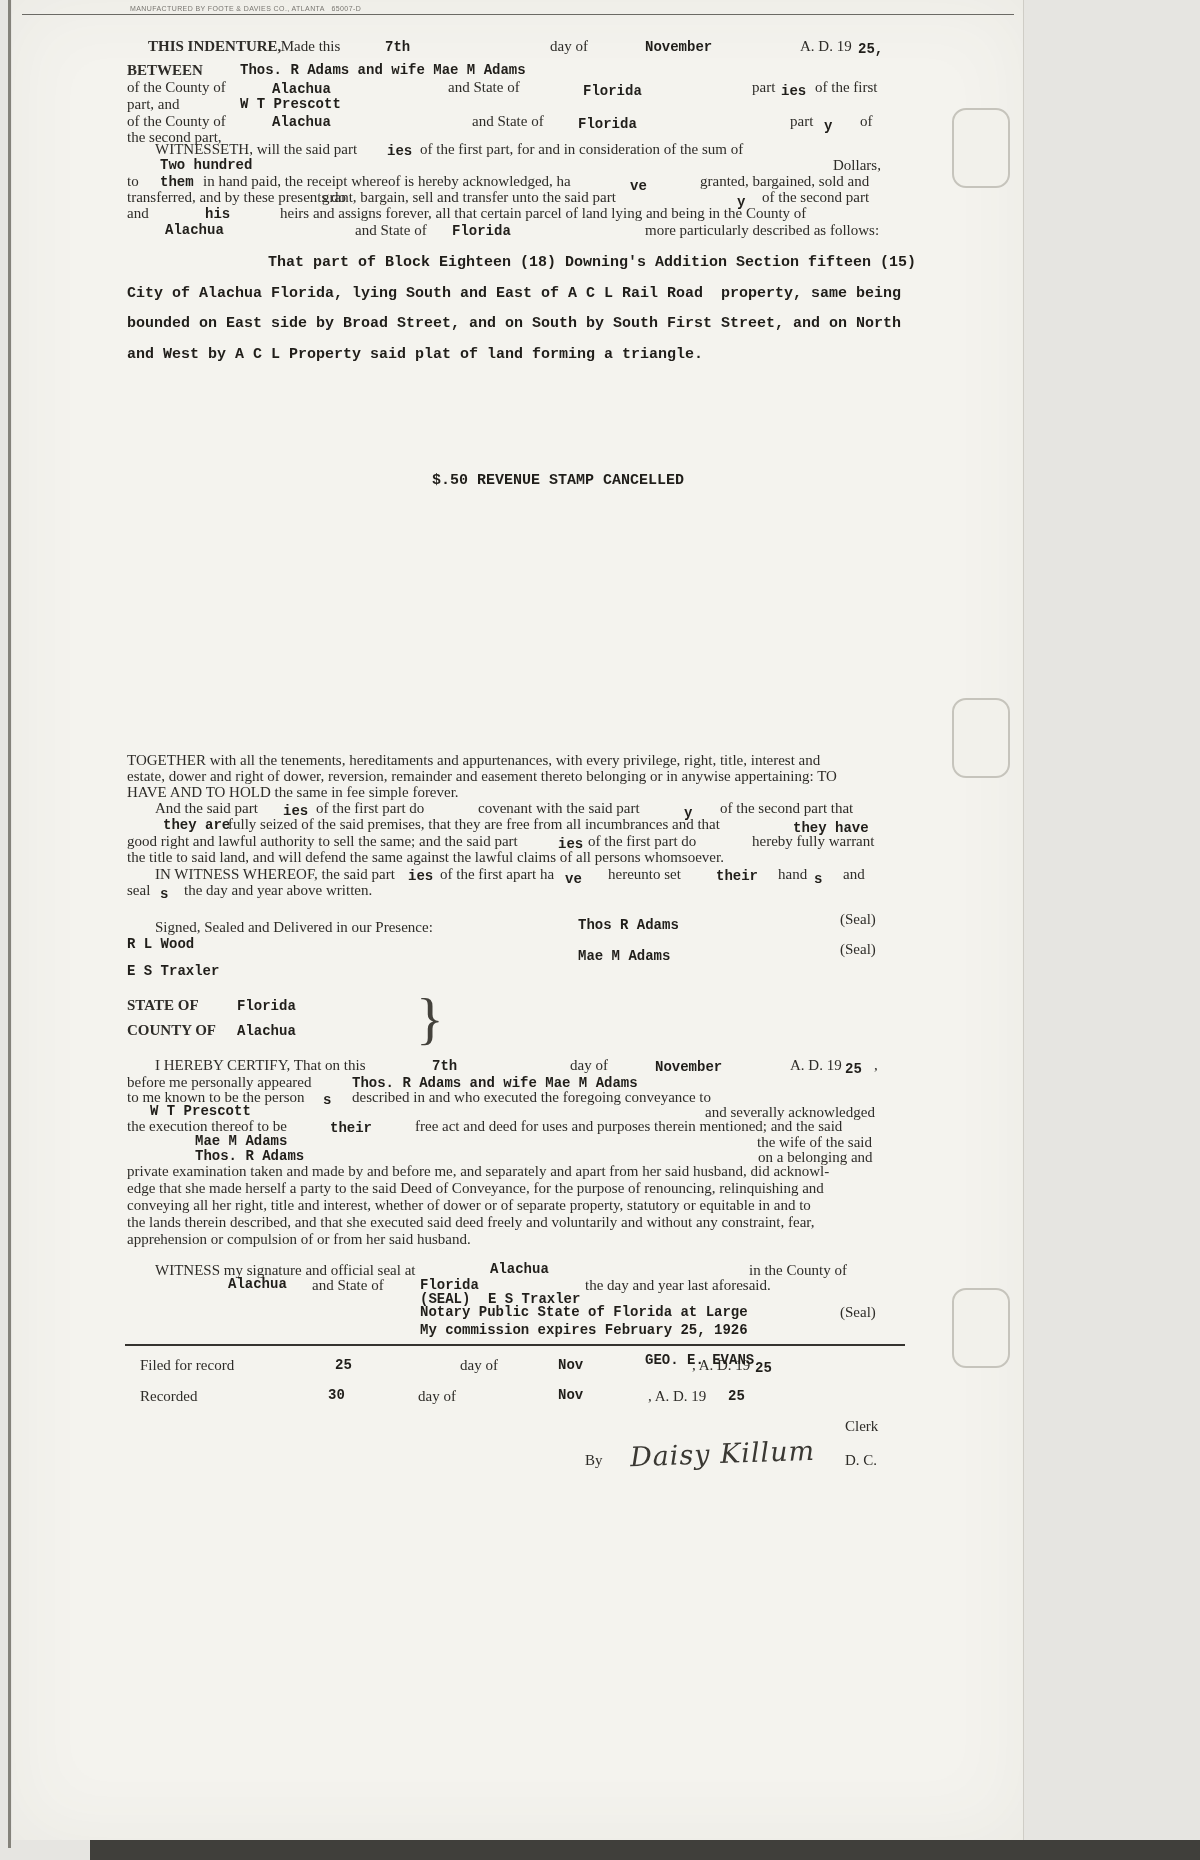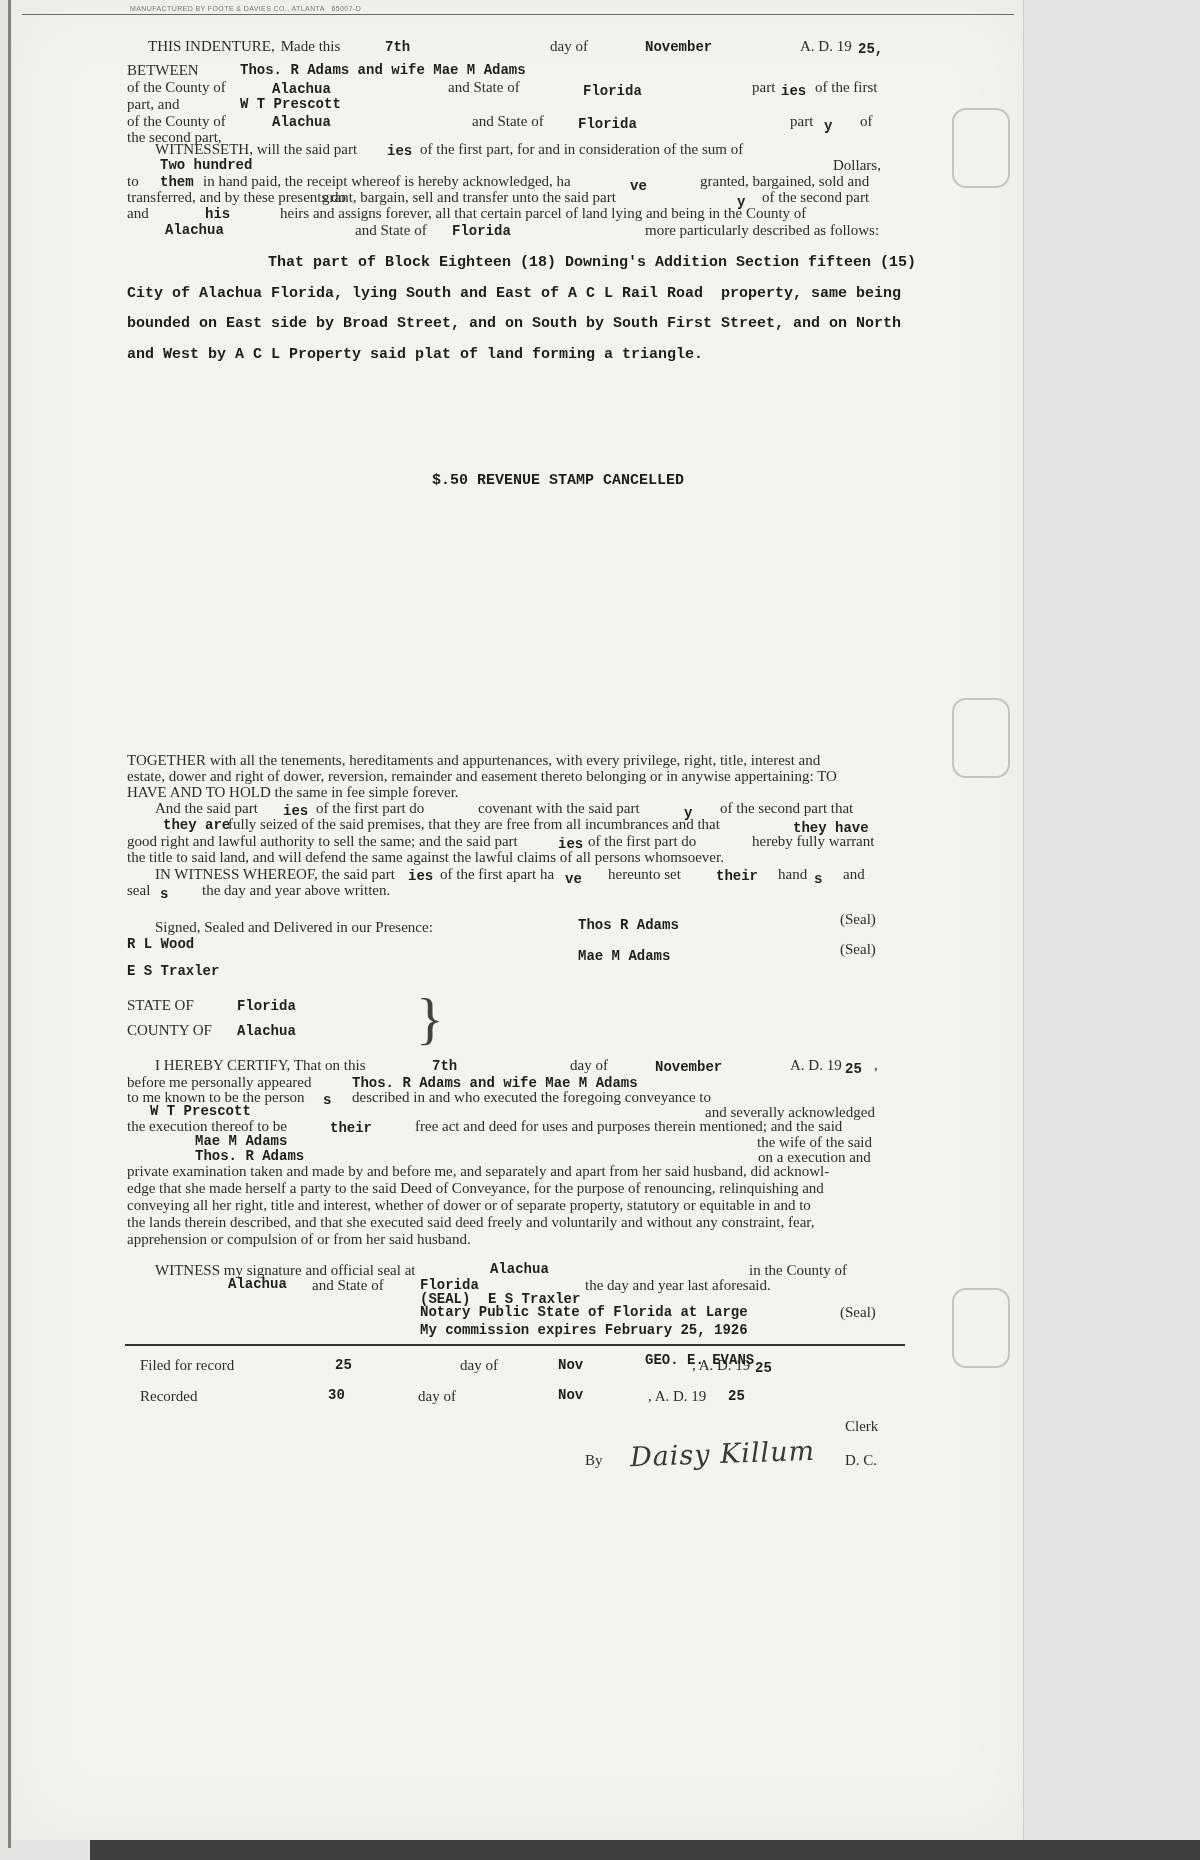--- a/index.html
+++ b/index.html
@@ -10,21 +10,21 @@
            background:#f4f3ee; box-shadow: inset 0 0 80px rgba(90,85,70,0.06); }
   .left-edge { position:absolute; left:8px; top:0; width:3px; height:1848px; background:#84827a; }
   .right-paper-edge { position:absolute; left:1023px; top:0; width:1px; height:1840px; background:#cfcdc6; }
   .top-rule { position:absolute; left:22px; top:14px; width:992px; height:1px; background:#6b6a65; }
   .mfg { position:absolute; left:130px; top:5px; font-size:7px; letter-spacing:.4px; color:#787670;
          font-family:"Liberation Sans", sans-serif; white-space:pre; }
   .s { position:absolute; white-space:pre; font-family:"Liberation Serif", serif;
        font-size:15px; color:#2e2c28; }
   .t { position:absolute; white-space:pre; font-family:"Liberation Mono","DejaVu Sans Mono",monospace;
        font-size:14px; font-weight:bold; color:#201e1a; }
-  .b { font-weight:normal; }
+  .b { font-weight:bold; }
   .brace { position:absolute; font-family:"Liberation Serif", serif; font-weight:normal;
            font-size:58px; color:#44423c; }
   .rule2 { position:absolute; left:125px; top:1344px; width:780px; height:2px; background:#35332f; }
   .tab { position:absolute; left:952px; width:58px; height:80px; border:2px solid #c6c4bc;
          border-radius:14px; background:#f2f1eb; }
   .bottom-bar { position:absolute; left:90px; top:1840px; width:1110px; height:20px; background:#403f3b; }
   .script { position:absolute; font-family:"DejaVu Serif", serif; font-style:italic;
             font-size:27px; color:#3a3833; transform:rotate(-2deg); letter-spacing:1px; white-space:pre; }
 </style>
 </head>
@@ -133,21 +133,21 @@
 <span class="s" style="left:440px;top:866px">of the first apart ha</span>
 <span class="t" style="left:565px;top:871px">ve</span>
 <span class="s" style="left:608px;top:866px">hereunto set</span>
 <span class="t" style="left:716px;top:868px">their</span>
 <span class="s" style="left:778px;top:866px">hand</span>
 <span class="t" style="left:814px;top:871px">s</span>
 <span class="s" style="left:843px;top:866px">and</span>
 
 <span class="s" style="left:127px;top:882px">seal</span>
 <span class="t" style="left:160px;top:886px">s</span>
-<span class="s" style="left:202px;top:882px">the day and year above written.</span>
+<span class="s" style="left:184px;top:882px">the day and year above written.</span>
 
 <span class="s" style="left:155px;top:919px">Signed, Sealed and Delivered in our Presence:</span>
 <span class="t" style="left:578px;top:917px">Thos R Adams</span>
 <span class="s" style="left:840px;top:911px">(Seal)</span>
 <span class="t" style="left:127px;top:936px">R L Wood</span>
 <span class="t" style="left:578px;top:948px">Mae M Adams</span>
 <span class="s" style="left:840px;top:941px">(Seal)</span>
 <span class="t" style="left:127px;top:963px">E S Traxler</span>
 
 <span class="s b" style="left:127px;top:997px">STATE OF</span>
@@ -175,21 +175,21 @@
 <span class="s" style="left:705px;top:1104px">and severally acknowledged</span>
 
 <span class="s" style="left:127px;top:1118px">the execution thereof to be</span>
 <span class="t" style="left:330px;top:1120px">their</span>
 <span class="s" style="left:415px;top:1118px">free act and deed for uses and purposes therein mentioned; and the said</span>
 
 <span class="t" style="left:195px;top:1133px">Mae M Adams</span>
 <span class="s" style="left:757px;top:1134px">the wife of the said</span>
 
 <span class="t" style="left:195px;top:1148px">Thos. R Adams</span>
-<span class="s" style="left:758px;top:1149px">on a execution and</span>
+<span class="s" style="left:758px;top:1149px">on a belonging and</span>
 
 <span class="s" style="left:127px;top:1163px">private examination taken and made by and before me, and separately and apart from her said husband, did acknowl-</span>
 <span class="s" style="left:127px;top:1180px">edge that she made herself a party to the said Deed of Conveyance, for the purpose of renouncing, relinquishing and</span>
 <span class="s" style="left:127px;top:1197px">conveying all her right, title and interest, whether of dower or of separate property, statutory or equitable in and to</span>
 <span class="s" style="left:127px;top:1214px">the lands therein described, and that she executed said deed freely and voluntarily and without any constraint, fear,</span>
 <span class="s" style="left:127px;top:1231px">apprehension or compulsion of or from her said husband.</span>
 
 <span class="s" style="left:155px;top:1262px">WITNESS my signature and official seal at</span>
 <span class="t" style="left:490px;top:1261px">Alachua</span>
 <span class="s" style="left:749px;top:1262px">in the County of</span>

